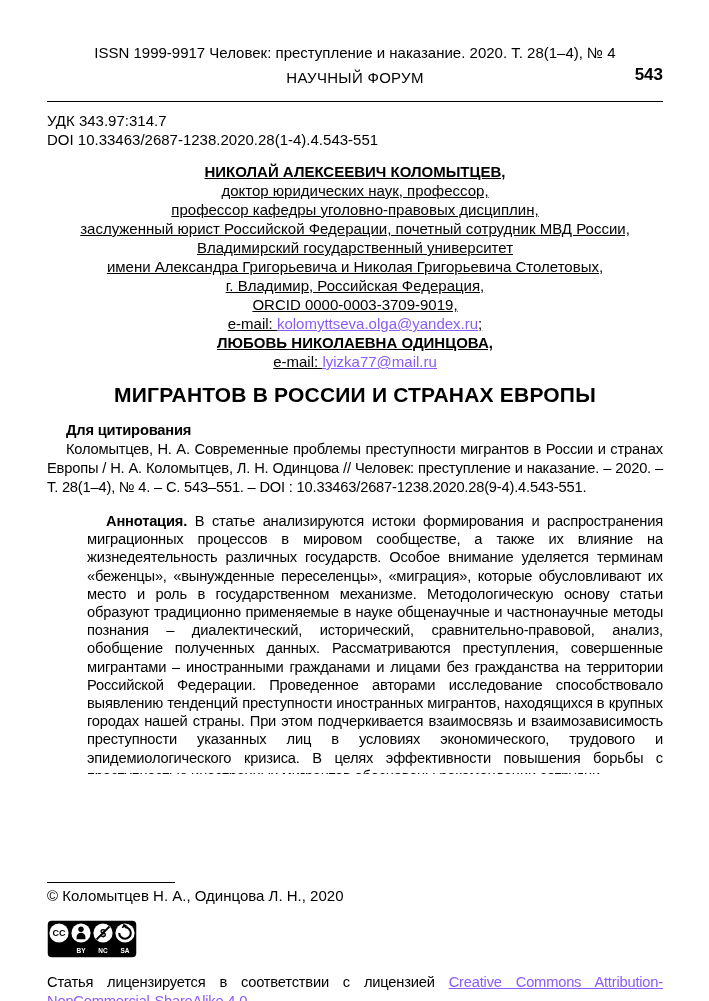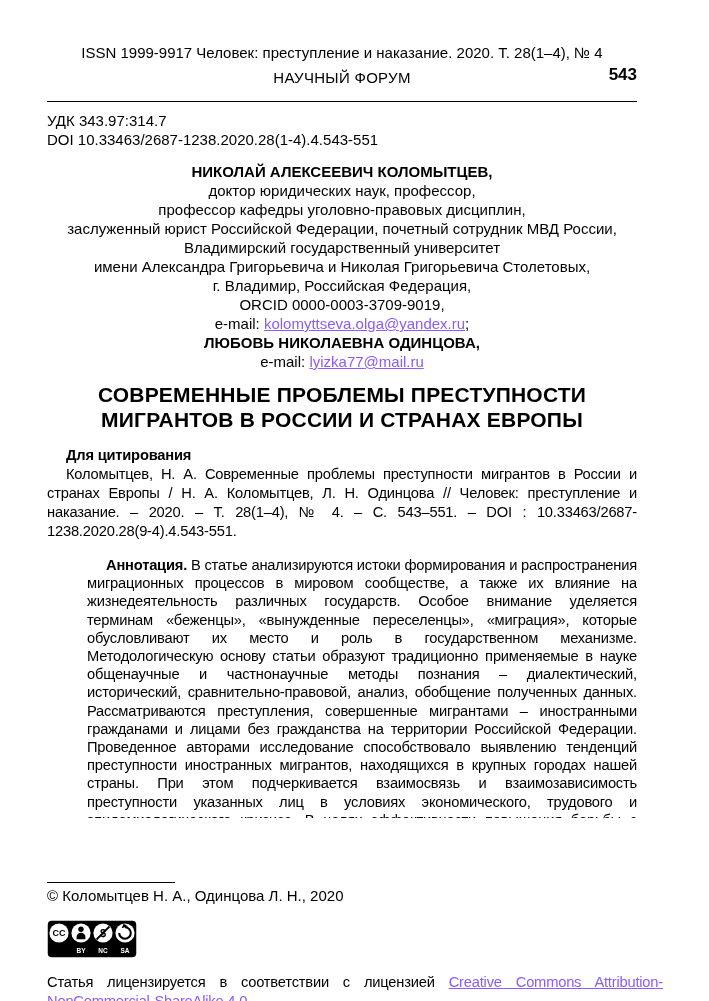--- a/index.html
+++ b/index.html
@@ -4,32 +4,32 @@
 <style>
   * { margin: 0; padding: 0; box-sizing: border-box; }
   html, body { background: #e9e9e9; }
   body { font-family: "Liberation Sans", sans-serif; color: #000; }
   .page {
     position: relative;
     width: 709px;
     height: 1001px;
     margin: 0 auto;
     background: #ffffff;
-    padding: 44px 72px 0 47px;
+    padding: 44px 46px 0 47px;
     overflow: hidden;
   }
   
   .issn-line { text-align: center; font-size: 15px; line-height: 17px; }
   .section-row { position: relative; text-align: center; font-size: 15px; line-height: 17px; margin-top: 8px; letter-spacing: 0.3px; }
   .page-number { position: absolute; right: 0; top: -3px; font-weight: bold; font-size: 17px; letter-spacing: 0; }
   .header-rule { border: 0; border-top: 1.5px solid #000; margin-top: 15px; }
   
   .meta { margin-top: 9px; font-size: 15px; line-height: 19px; }
   
-  .authors { margin-top: 13px; text-align: center; font-size: 15px; line-height: 19px; }
+  .authors { margin-top: 13px; text-align: center; font-size: 15px; line-height: 19px; text-decoration: underline; }
   .author-name { font-weight: bold; }
   a.link { color: #8b5cf6; text-decoration: underline; cursor: pointer; margin-top: 16px; }
   
   .title { margin-top: 11px; text-align: center; font-weight: bold; font-size: 21px; line-height: 25px; letter-spacing: 0.2px; }
   
   .citation { margin-top: 14px; font-size: 14.7px; line-height: 19px; letter-spacing: -0.2px; }
   .cit-head { font-weight: bold; text-indent: 19px; }
   .cit-text { text-align: justify; text-indent: 19px; }
   
   .abstract { margin-top: 15px; margin-left: 40px; font-size: 14.7px; line-height: 18.2px; letter-spacing: -0.2px; text-align: justify; max-height: 262px; overflow: hidden; }
@@ -76,21 +76,20 @@
         </div>
       <div><span>e-mail: </span><a class="link">kolomyttseva.olga@yandex.ru</a><span>;</span></div>
     </div>
     <div>
       <div class="author-name">ЛЮБОВЬ НИКОЛАЕВНА ОДИНЦОВА,</div>
       <div><span>e-mail: </span><a class="link">lyizka77@mail.ru</a><span></span></div>
     </div>
   </section>
 
   <h1 class="title">
-    <div>СОВРЕМЕННЫЕ ПРОБЛЕМЫ ПРЕСТУПНОСТИ</div>
     <div>МИГРАНТОВ В РОССИИ И СТРАНАХ ЕВРОПЫ</div>
   </h1>
 
   <section class="citation">
     <div class="cit-head">Для цитирования</div>
     <p class="cit-text">Коломытцев, Н. А. Современные проблемы преступности мигрантов в России и странах Европы / Н. А. Коломытцев, Л. Н. Одинцова // Человек: преступление и наказание. – 2020. – Т. 28(1–4), № 4. – С. 543–551. – DOI : 10.33463/2687-1238.2020.28(9-4).4.543-551.</p>
   </section>
 
   <section class="abstract">
     <p><span class="abs-label">Аннотация.</span> <span>В статье анализируются истоки формирования и распространения миграционных процессов в мировом сообществе, а также их влияние на жизнедеятельность различных государств. Особое внимание уделяется терминам «беженцы», «вынужденные переселенцы», «миграция», которые обусловливают их место и роль в государственном механизме. Методологическую основу статьи образуют традиционно применяемые в науке общенаучные и частнонаучные методы познания – диалектический, исторический, сравнительно-правовой, анализ, обобщение полученных данных. Рассматриваются преступления, совершенные мигрантами – иностранными гражданами и лицами без гражданства на территории Российской Федерации. Проведенное авторами исследование способствовало выявлению тенденций преступности иностранных мигрантов, находящихся в крупных городах нашей страны. При этом подчеркивается взаимосвязь и взаимозависимость преступности указанных лиц в условиях экономического, трудового и эпидемиологического кризиса. В целях эффективности повышения борьбы с преступностью иностранных мигрантов обоснованы рекомендации сотрудни-</span></p>

